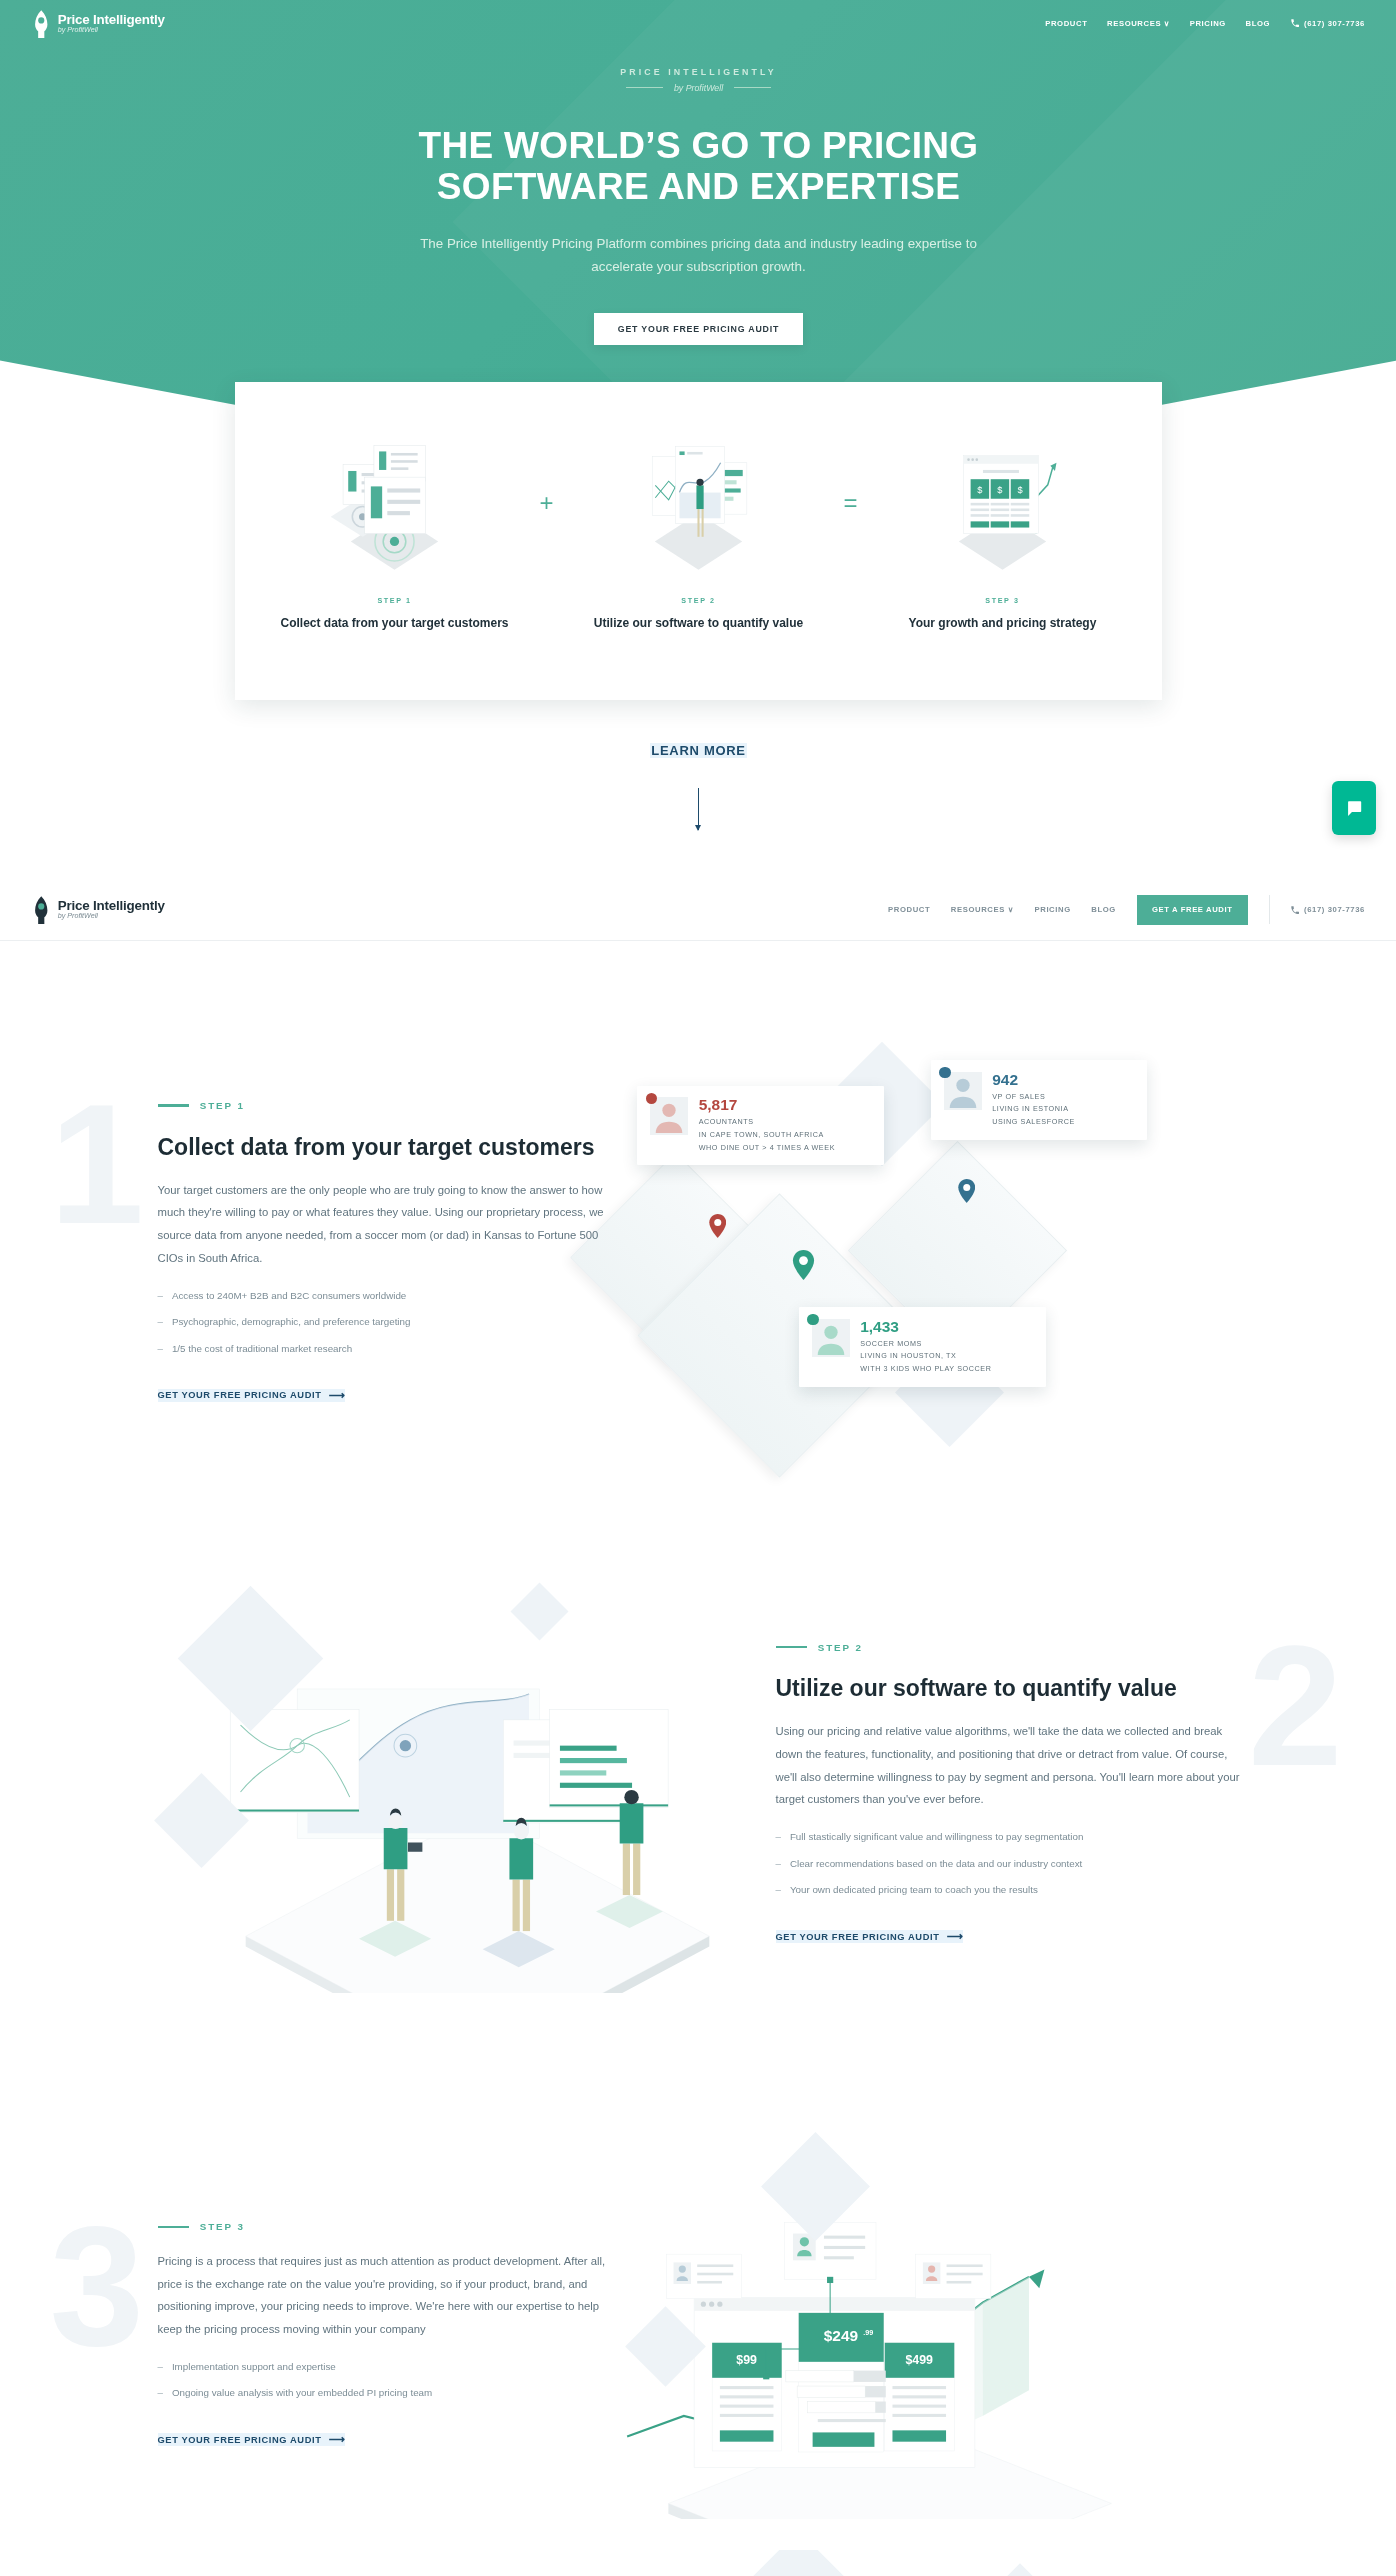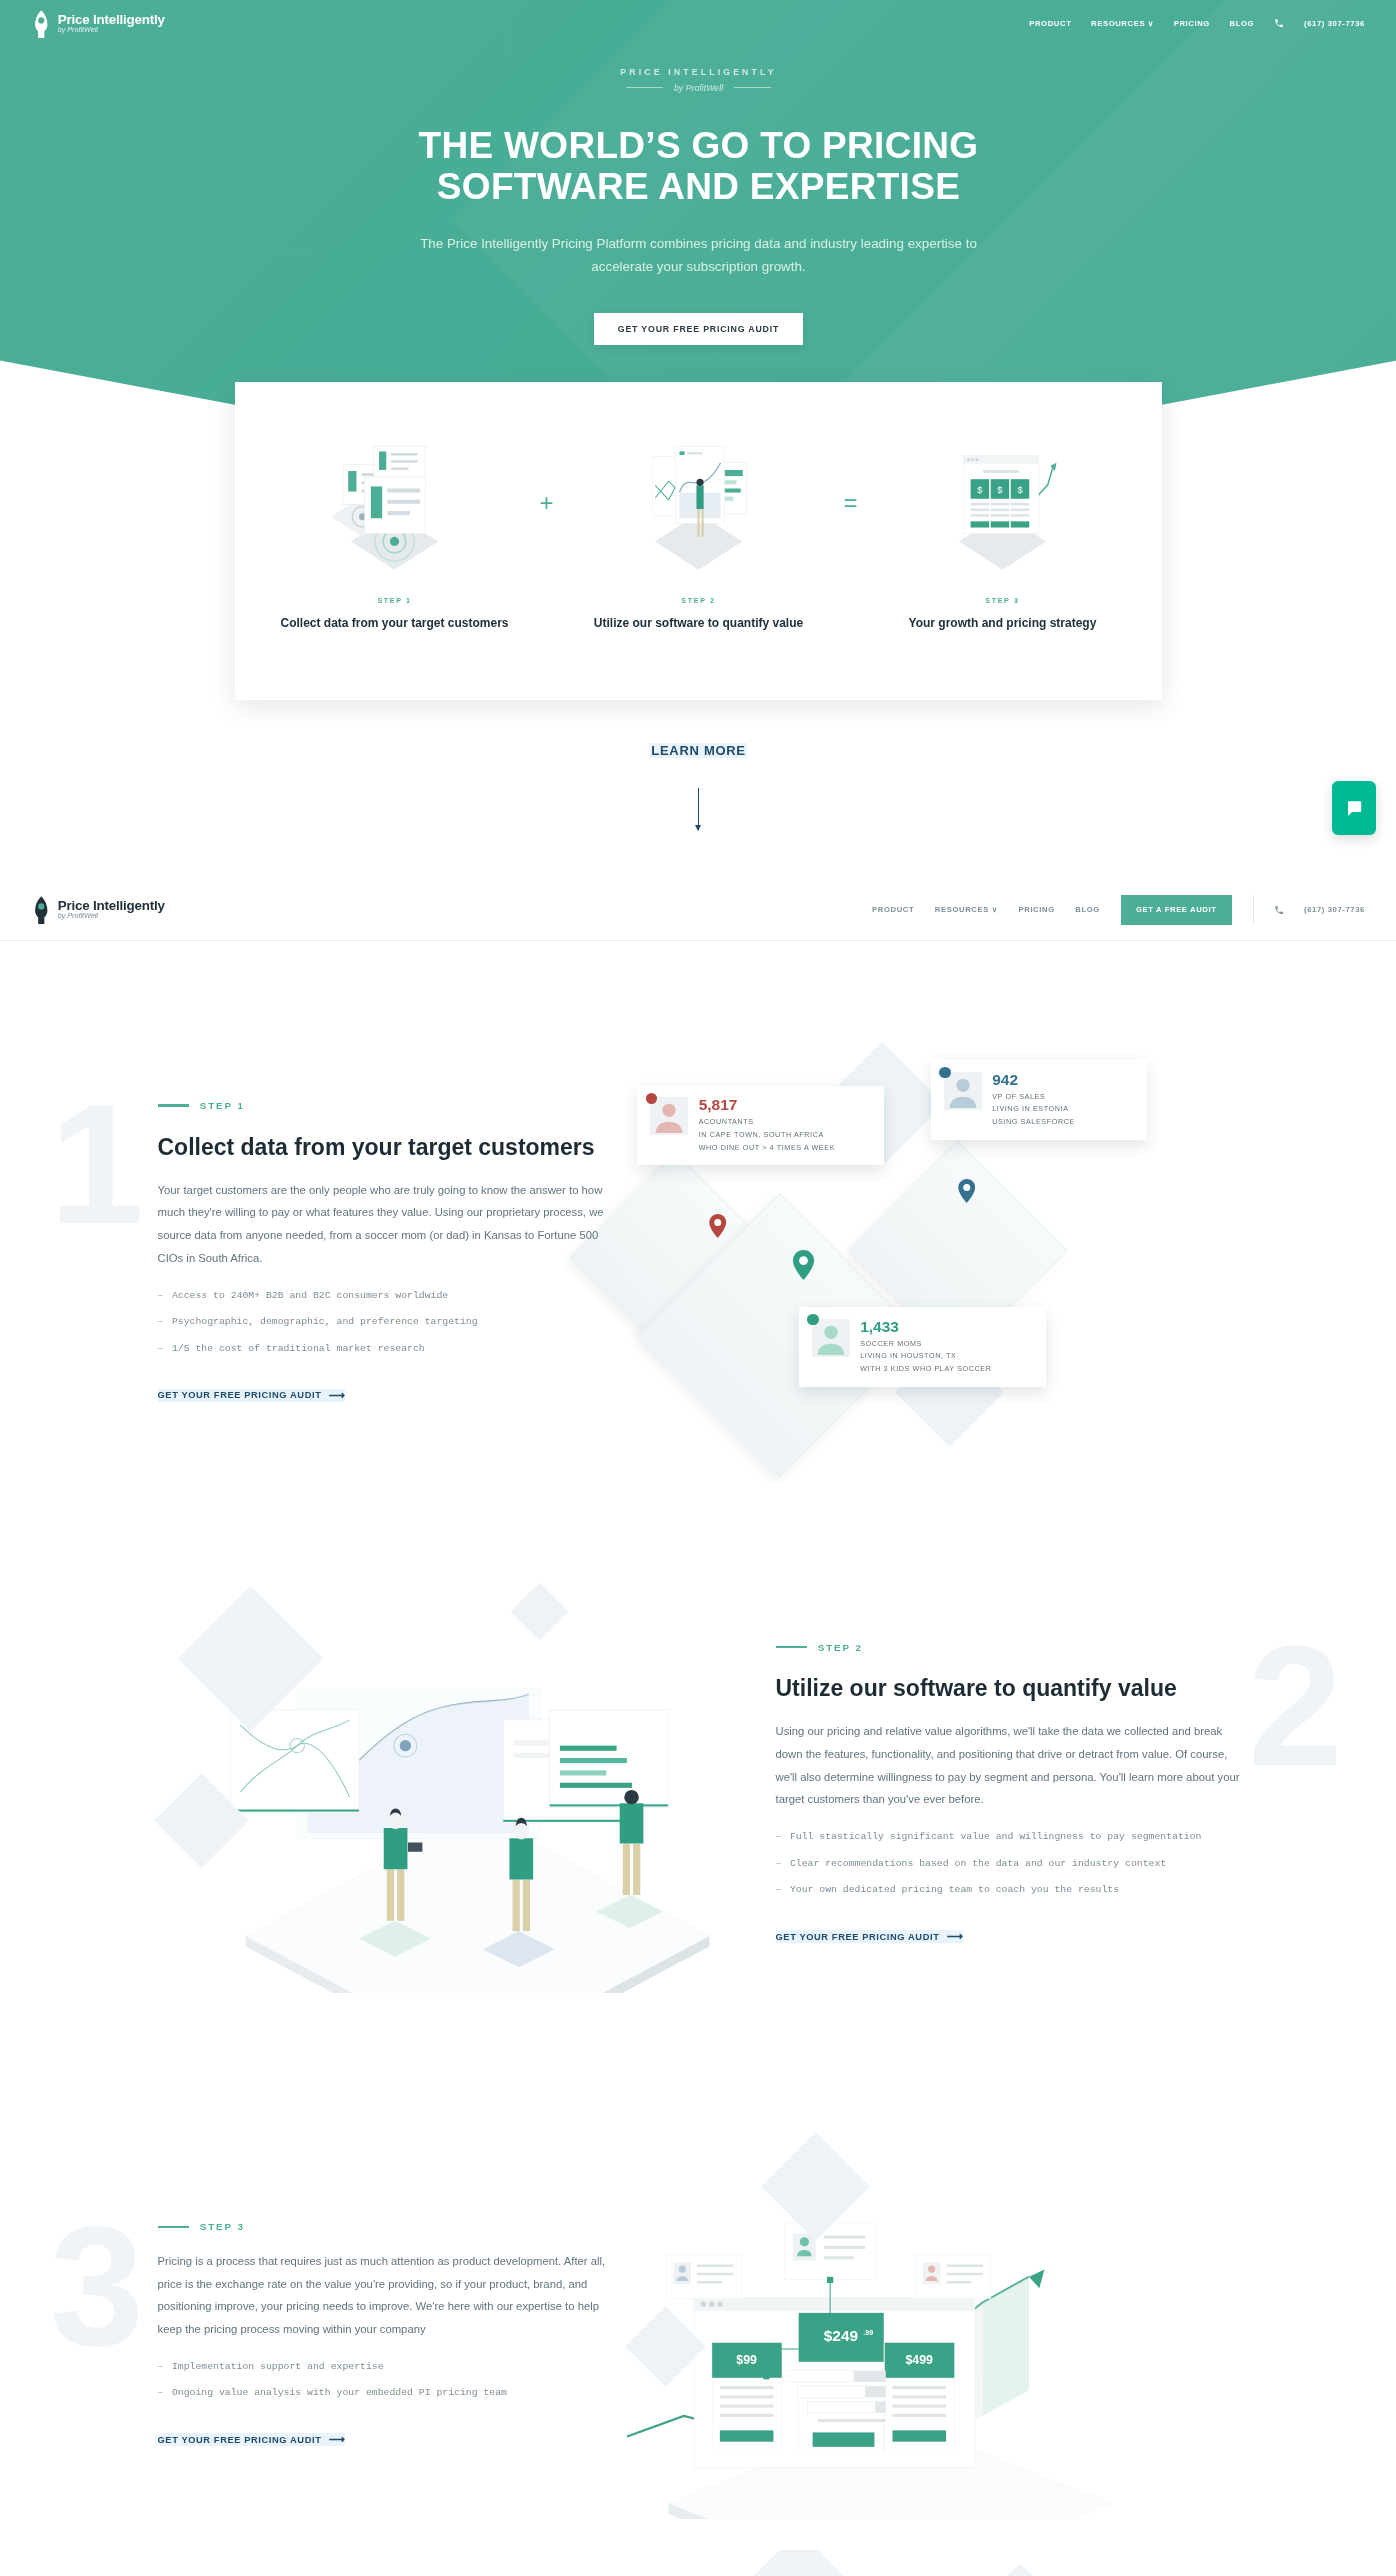--- a/index.html
+++ b/index.html
@@ -52,21 +52,21 @@
     font-family:"Liberation Sans Narrow","Liberation Sans",sans-serif;
     font-weight:700; font-size:13.4px; letter-spacing:-0.2px; color:#fff;
   }
   .brand-sub{ font-size:7.2px; color:rgba(255,255,255,.82); margin-top:1.5px; font-style:italic;}
   .topnav-links{ display:flex; align-items:center; gap:19.6px; }
   .topnav-links a{
     color:#ffffff; text-decoration:none; font-size:7.7px; font-weight:700;
     letter-spacing:0.6px; text-transform:uppercase;
     font-family:"Liberation Sans Narrow","Liberation Sans",sans-serif;
   }
-  .phone{ display:flex; align-items:center; gap:20px; }
+  .phone{ display:flex; align-items:center; gap:4px; }
   .phone svg{ display:block; }
 
   .hero-inner{
     position:relative; z-index:4; text-align:center;
     padding-top:19.6px;
   }
   .eyebrow{
     font-family:"Liberation Sans Narrow","Liberation Sans",sans-serif;
     color:#cdeade; letter-spacing:3.1px; font-size:8.8px; font-weight:700;
     text-transform:uppercase;
@@ -170,21 +170,21 @@
   .kicker .bar{ width:31px; height:2.1px; background:#4dae97; display:block; }
   .kicker .txt{
     color:#4dae97; font-weight:700; letter-spacing:1.9px; font-size:9.8px;
     font-family:"Liberation Sans Narrow","Liberation Sans",sans-serif; text-transform:uppercase;
   }
   .col-text h2{
     margin-top:21.6px; font-family:"Liberation Sans Narrow","Liberation Sans",sans-serif;
     font-weight:700; font-size:23px; line-height:1.25; color:#1d2c34;
   }
   .col-text p.body{ margin-top:17.5px; font-size:11.3px; line-height:2.0; color:#60747f; }
-  .bullets{ list-style:none; margin-top:18.5px;font-family:Liberation Mono, monospace; }
+  .bullets{ list-style:none; margin-top:18.5px; }
   .bullets li{
     font-size:9.8px; color:#7c8d96; line-height:1.55; padding-left:14.4px; position:relative;
     margin-bottom:11.3px;
   }
   .bullets li:before{ content:"\2013"; position:absolute; left:0; color:#9aa9b1; }
   .inline-cta{
     display:inline-flex; align-items:center; gap:7.2px; margin-top:21.6px;
     color:#1e4b6b; text-decoration:none; font-weight:700; font-size:9.3px; letter-spacing:0.6px;
     background:#e8f3fb; text-transform:uppercase;
     font-family:"Liberation Sans Narrow","Liberation Sans",sans-serif;

